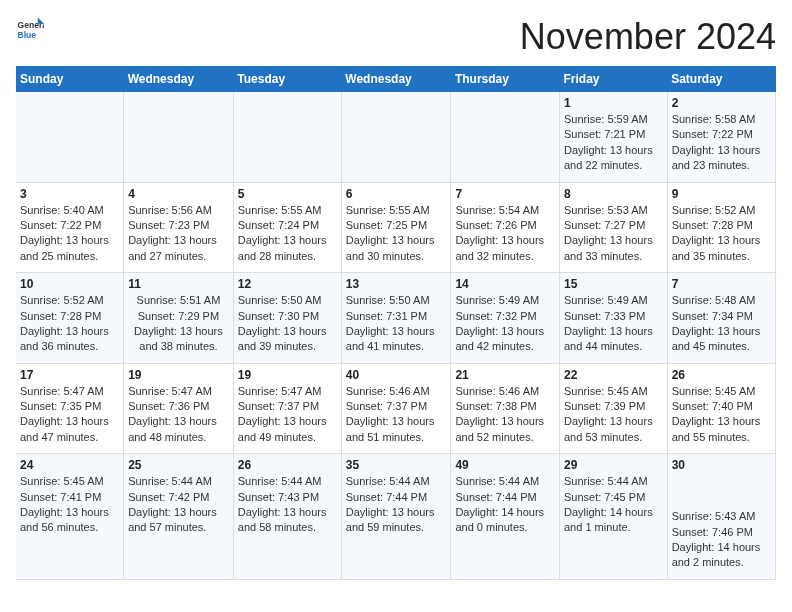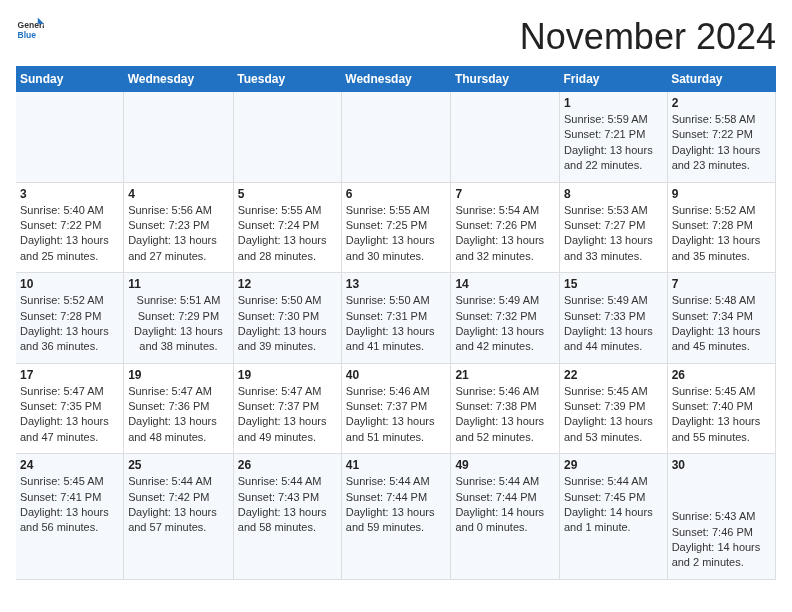--- a/index.html
+++ b/index.html
@@ -279,21 +279,21 @@
 Sunset: 7:42 PM
 Daylight: 13 hours and 57 minutes.</div>
         </td>
         <td>
           <span class="day-num">26</span>
           <div class="day-info" style="white-space: pre-line;">Sunrise: 5:44 AM
 Sunset: 7:43 PM
 Daylight: 13 hours and 58 minutes.</div>
         </td>
         <td>
-          <span class="day-num">41</span>
+          <span class="day-num">35</span>
           <div class="day-info" style="white-space: pre-line;">Sunrise: 5:44 AM
 Sunset: 7:44 PM
 Daylight: 13 hours and 59 minutes.</div>
         </td>
         <td>
           <span class="day-num">49</span>
           <div class="day-info" style="white-space: pre-line;">Sunrise: 5:44 AM
 Sunset: 7:44 PM
 Daylight: 14 hours and 0 minutes.</div>
         </td>

